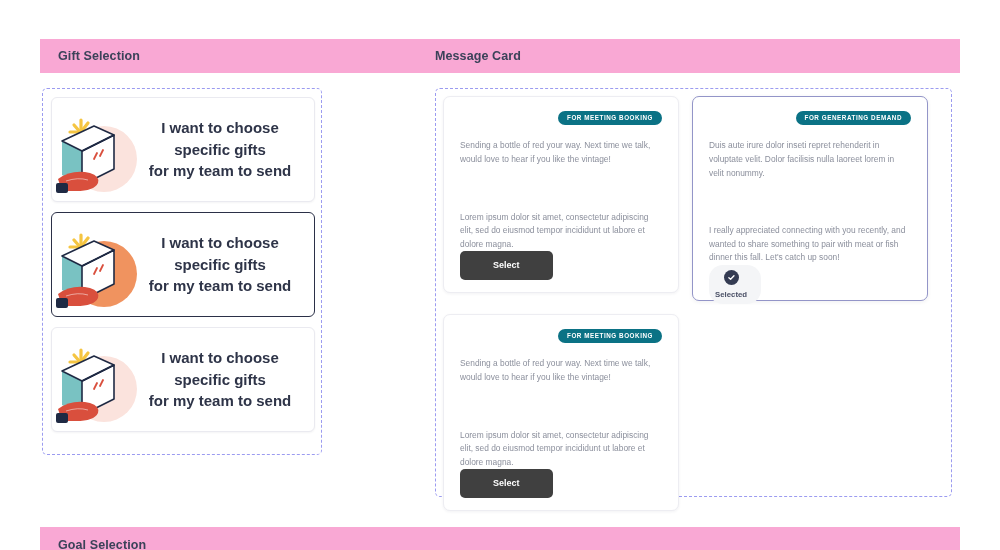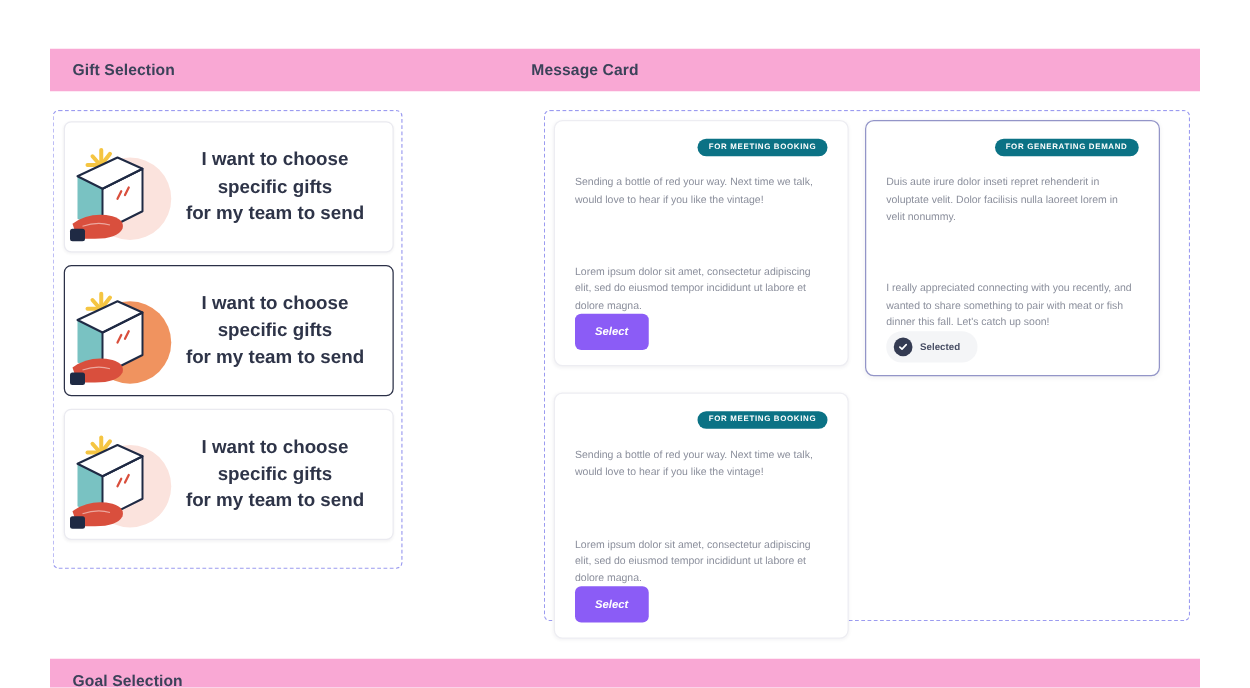--- a/index.html
+++ b/index.html
@@ -34,21 +34,21 @@
   .section-bar.top { top: 39px; }
   .section-bar.bottom { top: 527px; height: 36px; }
   .section-bar .bar-title {
     font-size: 12.5px;
     font-weight: bold;
     color: #3b4259;
     letter-spacing: 0.1px;
   }
   .section-bar .bar-title.right {
     position: absolute;
-    left: 385px;
+    left: 395px;
   }
 
   
   .dashed-zone {
     position: absolute;
     border: 1px dashed #9b9bf0;
     border-radius: 5px;
     background: transparent;
   }
   #gift-zone {
@@ -157,43 +157,43 @@
     line-height: 1.62;
     color: #8b8f9c;
     margin-bottom: 9px;
   }
   .msg-para:last-child { margin-bottom: 0; margin-top: 44px; }
 
   .card-footer { margin-top: auto; }
 
   .select-btn {
     display: inline-block;
-    background: #8b5cf6;
+    background: #404040;
     color: #ffffff;
     font-size: 9px;
     font-weight: bold;
     border: none;
     border-radius: 5px;
-    padding: 10px 16px;
+    padding: 10px 33px;
     cursor: pointer;
     line-height: 1;
     font-family: "Liberation Sans", sans-serif;
-    font-style: italic;
   }
 
   .selected-pill {
     display: inline-flex;
     align-items: center;
     gap: 6px;
     background: #f4f5f7;
     border-radius: 14px;
     padding: 5px 14px 5px 6px;
     cursor: pointer;
     border: none;
     font-family: "Liberation Sans", sans-serif;
+    flex-direction: column;
   }
   .selected-pill .check-icon {
     width: 15px;
     height: 15px;
     flex: 0 0 15px;
     border-radius: 50%;
     background: #343b52;
     display: flex;
     align-items: center;
     justify-content: center;

